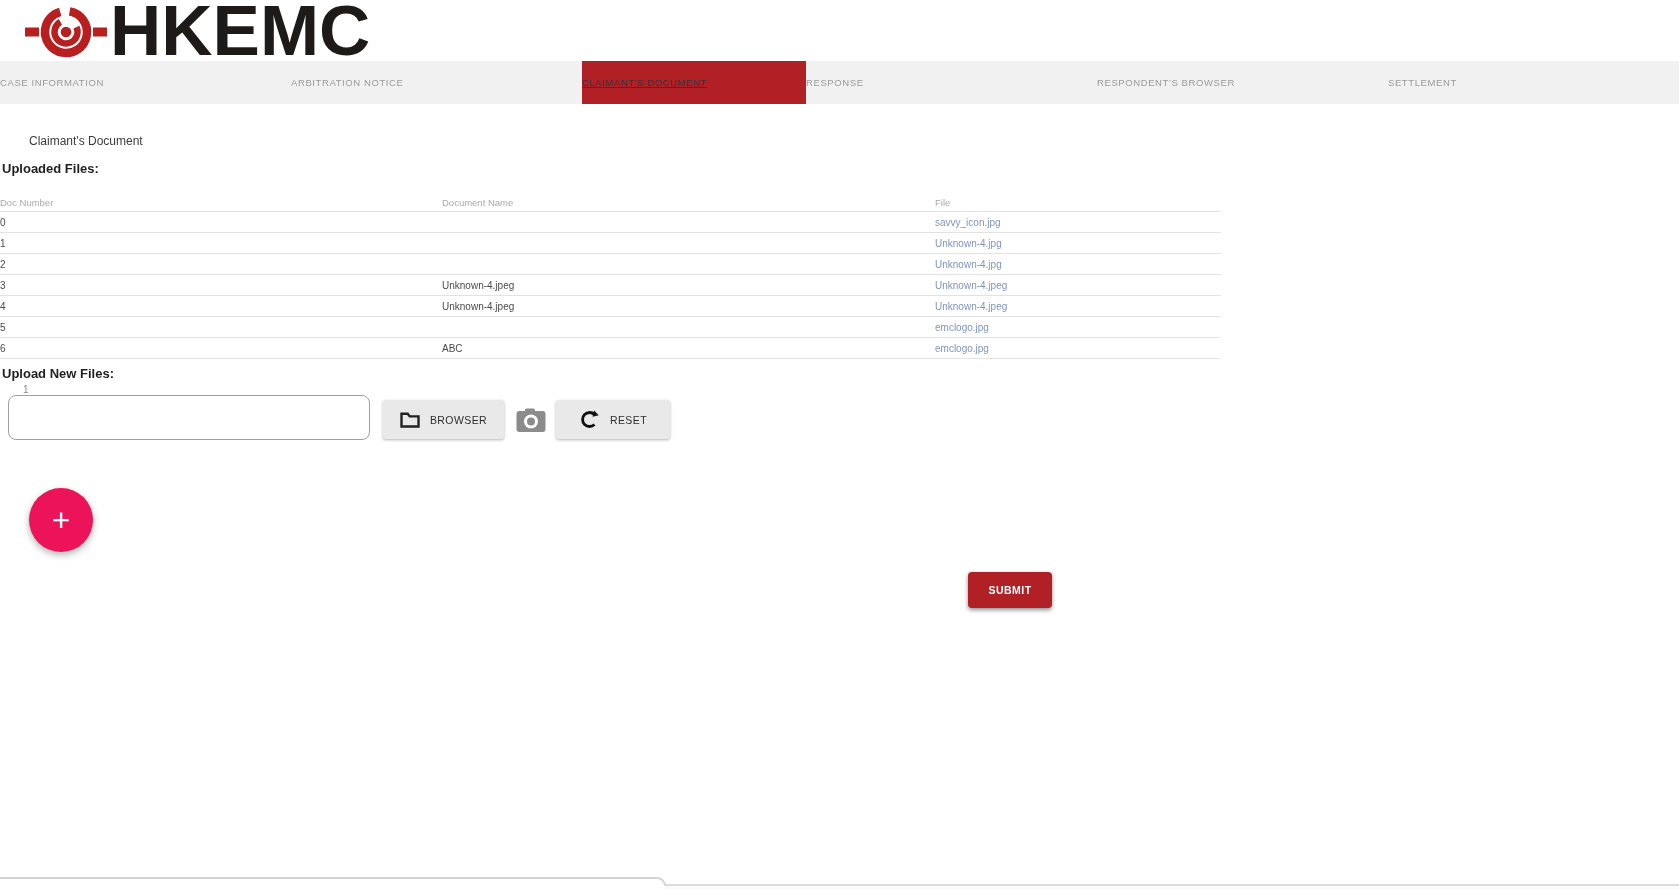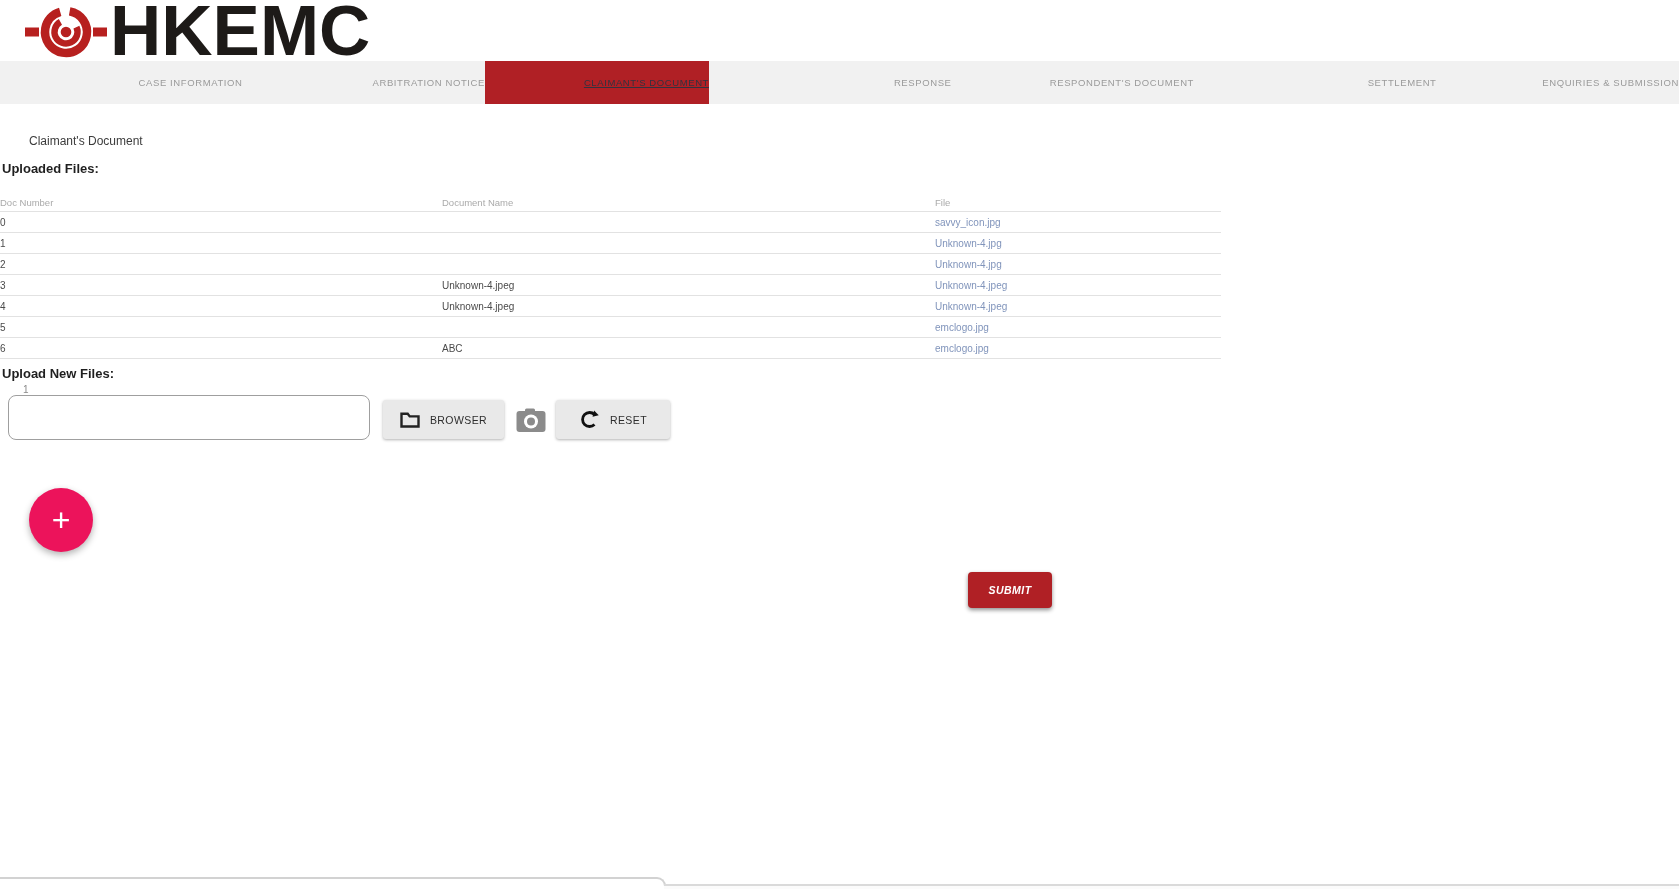--- a/index.html
+++ b/index.html
@@ -5,21 +5,21 @@
   html,body{margin:0;padding:0;background:#fff;}
   body{font-family:"Liberation Sans",sans-serif;-webkit-font-smoothing:antialiased;}
   .stage{position:relative;width:1679px;height:889px;overflow:hidden;background:#fff;}
 
   
   .logo{position:absolute;top:2px;left:25px;display:flex;align-items:center;height:58px;}
   .brand-text{font-size:71px;line-height:58px;font-weight:700;color:#1d1a18;letter-spacing:0px;margin-left:3px;}
 
   
   .nav{position:absolute;top:61px;left:0;width:1679px;height:43px;background:#f1f1f1;display:flex;}
-  .tab{flex:1;display:flex;align-items:center;justify-content:flex-end;font-size:9.5px;letter-spacing:.6px;color:#9a9a9a;cursor:pointer;white-space:nowrap;}
+  .tab{flex:1;display:flex;align-items:center;justify-content:flex-start;font-size:9.5px;letter-spacing:.6px;color:#9a9a9a;cursor:pointer;white-space:nowrap;}
   .tab.active{flex:0 0 224px;background:var(--accent_red,#b02025);}
   .tab.active .tab-label{color:#33323f;text-decoration:underline;}
 
   
   .page-title{position:absolute;left:29px;top:134px;font-size:12px;color:#3c3c3c;}
   .section-heading{position:absolute;left:2px;font-size:13px;font-weight:700;color:#1f1f1f;}
   .h-uploaded{top:161px;text-align:right;}
   .h-upload-new{top:358px;margin-top:8px;}
 
   
@@ -36,21 +36,21 @@
   .upload-input{position:absolute;left:8px;top:395px;width:362px;height:45px;border:1px solid #9f9f9f;border-radius:8px;background:#fff;box-sizing:border-box;font-size:13px;padding:0 10px;outline:none;z-index:1;}
   .btn{position:absolute;height:39px;background:#e9e9e9;border:none;border-radius:3px;box-shadow:0 1px 3px rgba(0,0,0,.3);display:flex;align-items:center;justify-content:center;gap:10px;font-size:10.5px;letter-spacing:.4px;color:#2d2d2d;cursor:pointer;font-family:"Liberation Sans",sans-serif;}
   .btn-browser{left:383px;top:400px;width:121px;}
   .btn-reset{left:556px;top:400px;width:114px;}
   .camera-btn{position:absolute;left:515px;top:408px;width:32px;height:24px;background:transparent;border:none;cursor:pointer;padding:0;}
 
   
   .fab{position:absolute;left:29px;top:488px;width:64px;height:64px;border-radius:50%;background:var(--fab_pink,#ec135b);border:none;box-shadow:0 3px 7px rgba(0,0,0,.3);color:#fff;font-size:32px;font-weight:300;line-height:0;cursor:pointer;display:flex;align-items:center;justify-content:center;}
 
   
-  .submit-btn{position:absolute;left:968px;top:572px;width:84px;height:36px;background:var(--accent_red,#b02025);border:none;border-radius:4px;color:#fff;font-size:10.5px;font-weight:700;letter-spacing:.5px;box-shadow:0 2px 4px rgba(0,0,0,.45);cursor:pointer;font-family:"Liberation Sans",sans-serif;font-style:italic;}
+  .submit-btn{position:absolute;left:968px;top:572px;width:84px;height:36px;background:var(--accent_red,#b02025);border:none;border-radius:4px;color:#fff;font-size:10.5px;font-weight:700;letter-spacing:.5px;box-shadow:0 2px 4px rgba(0,0,0,.45);cursor:pointer;font-family:"Liberation Sans",sans-serif;}
 
   
   .footer-edge-left{position:absolute;left:0;top:877px;width:664px;height:12px;border-top:2px solid #d2d2d2;border-right:2px solid #d2d2d2;border-top-right-radius:9px;background:#fff;}
   .footer-edge-right{position:absolute;left:664px;top:884px;right:0;height:5px;border-top:2px solid #dadada;background:#fbfbfb;}
 </style>
 </head>
 <body>
 
 <div class="stage">
 
@@ -75,27 +75,24 @@
       <div class="tab">
         <span class="tab-label">ARBITRATION NOTICE</span>
       </div>
       <div class="tab active">
         <span class="tab-label">CLAIMANT'S DOCUMENT</span>
       </div>
       <div class="tab">
         <span class="tab-label">RESPONSE</span>
       </div>
       <div class="tab">
-        <span class="tab-label">RESPONDENT'S DOCUMENT</span>
+        <span class="tab-label">RESPONDENT'S BROWSER</span>
       </div>
       <div class="tab">
         <span class="tab-label">SETTLEMENT</span>
-      </div>
-      <div class="tab">
-        <span class="tab-label">ENQUIRIES &amp; SUBMISSION</span>
       </div>
     </div>
 
   <div class="page-title">Claimant's Document</div>
 
   <div class="section-heading h-uploaded">Uploaded Files:</div>
 
   <div class="files-table">
     <div class="t-head">
       <div class="c1">Doc Number</div>

